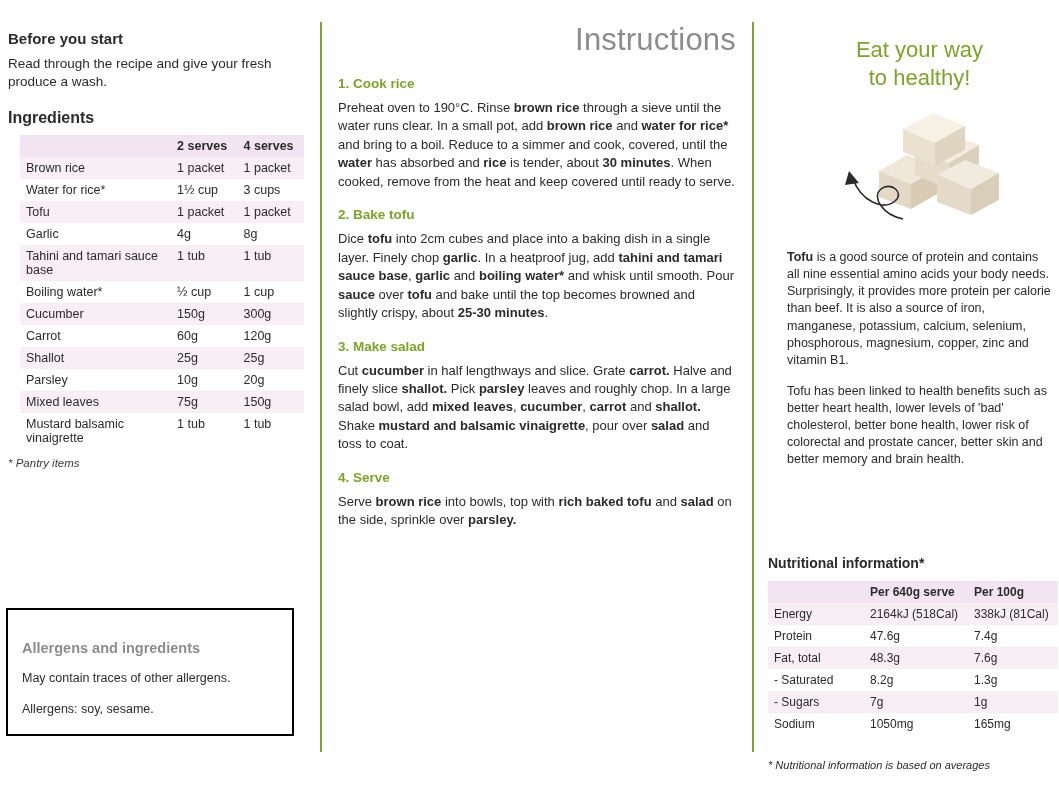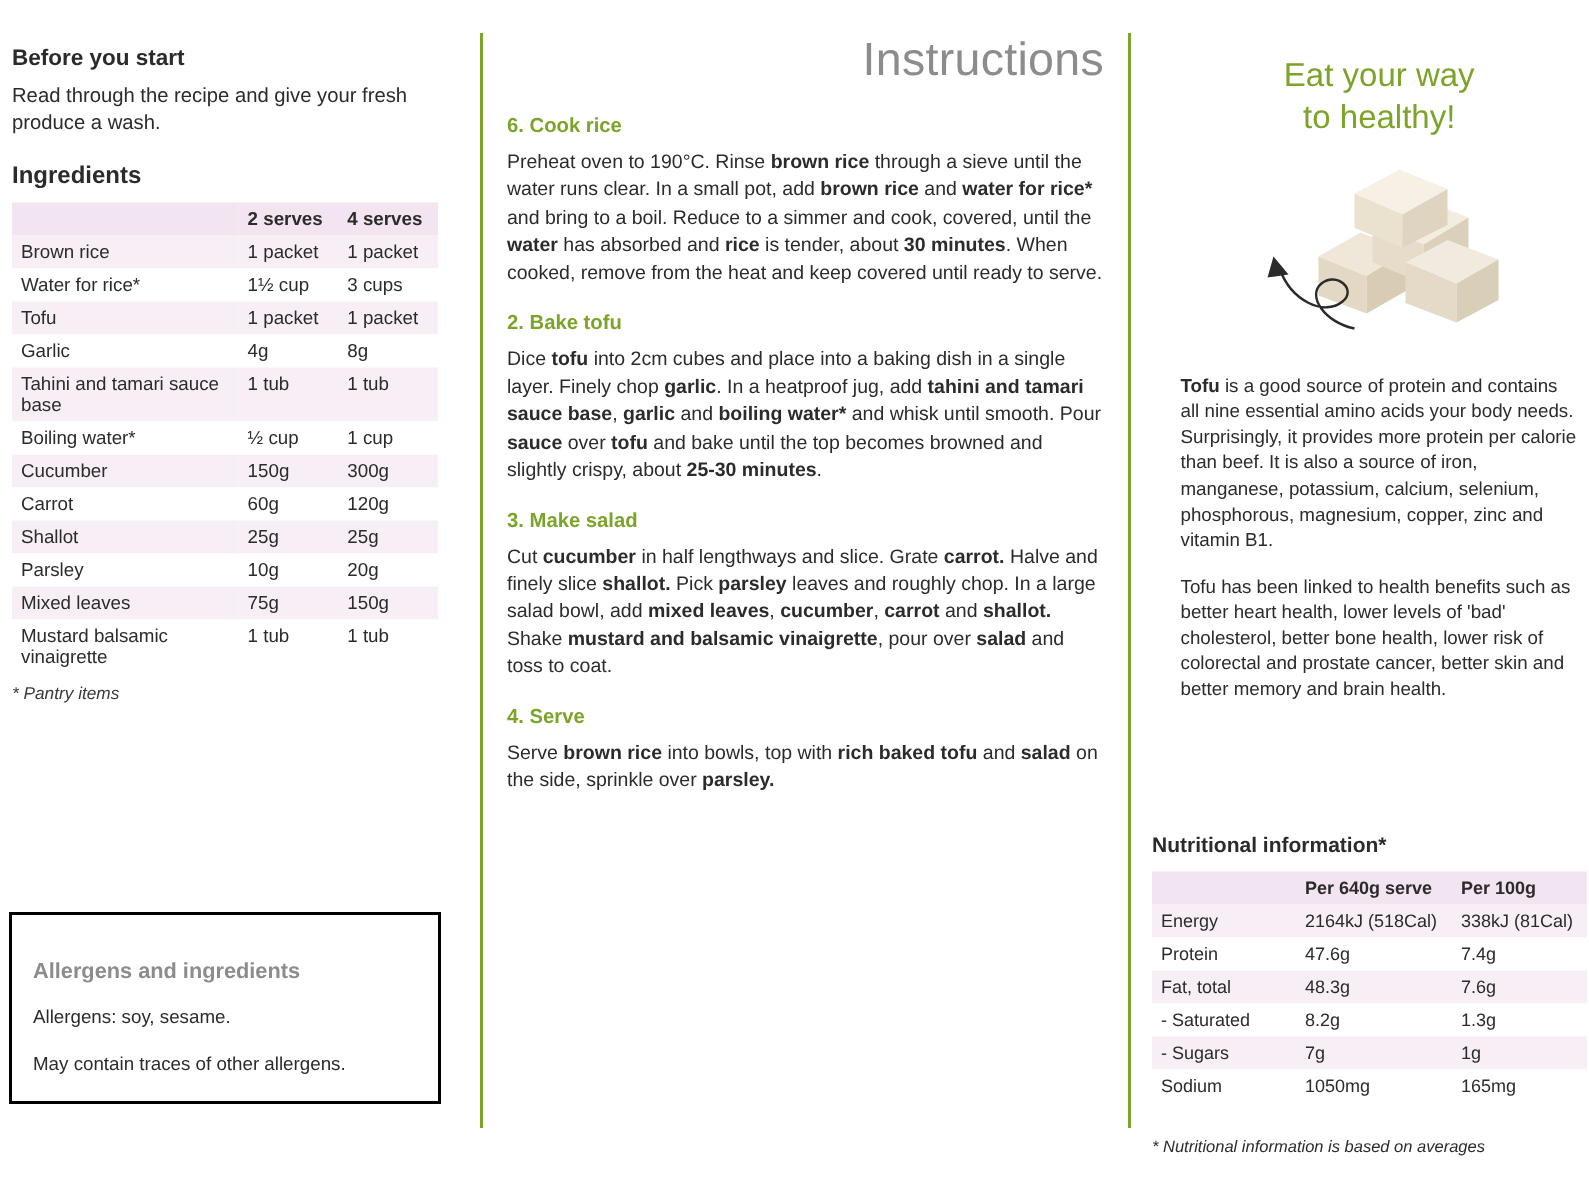--- a/index.html
+++ b/index.html
@@ -55,20 +55,21 @@
   h2.ingredients-title {
     font-size: 16px;
     font-weight: bold;
     margin: 0 0 8px 0;
   }
 
   table.ing {
     border-collapse: collapse;
     width: 284px;
     font-size: 12.5px;
+    margin-left: 12px;
   }
   table.ing th, table.ing td {
     padding: 4px 6px;
     text-align: left;
     font-weight: normal;
     vertical-align: top;
   }
   table.ing thead th {
     font-weight: bold;
     font-size: 12.5px;
@@ -264,29 +265,29 @@
           <td class="c3">1 tub</td>
         </tr>
       </tbody>
     </table>
 
     <div class="pantry-note">* Pantry items</div>
   </div>
 
   <div class="allergen-box">
     <h3>Allergens and ingredients</h3>
+    <p>May contain traces of other allergens.</p>
     <p>Allergens: soy, sesame.</p>
-    <p>May contain traces of other allergens.</p>
   </div>
 
   <div class="col-mid">
     <h1 class="instructions">Instructions</h1>
 
     <div>
-      <div class="step-title">6. Cook rice</div>
+      <div class="step-title">1. Cook rice</div>
       <div class="step-body">Preheat oven to 190°C. Rinse <b>brown rice</b> through a sieve until the water runs clear. In a small pot, add <b>brown rice</b> and <b>water for rice*</b> and bring to a boil. Reduce to a simmer and cook, covered, until the <b>water</b> has absorbed and <b>rice</b> is tender, about <b>30 minutes</b>. When cooked, remove from the heat and keep covered until ready to serve.</div>
     </div>
     <div>
       <div class="step-title">2. Bake tofu</div>
       <div class="step-body">Dice <b>tofu</b> into 2cm cubes and place into a baking dish in a single layer. Finely chop <b>garlic</b>. In a heatproof jug, add <b>tahini and tamari sauce base</b>, <b>garlic</b> and <b>boiling water*</b> and whisk until smooth. Pour <b>sauce</b> over <b>tofu</b> and bake until the top becomes browned and slightly crispy, about <b>25-30 minutes</b>.</div>
     </div>
     <div>
       <div class="step-title">3. Make salad</div>
       <div class="step-body">Cut <b>cucumber</b> in half lengthways and slice. Grate <b>carrot.</b> Halve and finely slice <b>shallot.</b> Pick <b>parsley</b> leaves and roughly chop. In a large salad bowl, add <b>mixed leaves</b>, <b>cucumber</b>, <b>carrot</b> and <b>shallot.</b> Shake <b>mustard and balsamic vinaigrette</b>, pour over <b>salad</b> and toss to coat.</div>
     </div>

